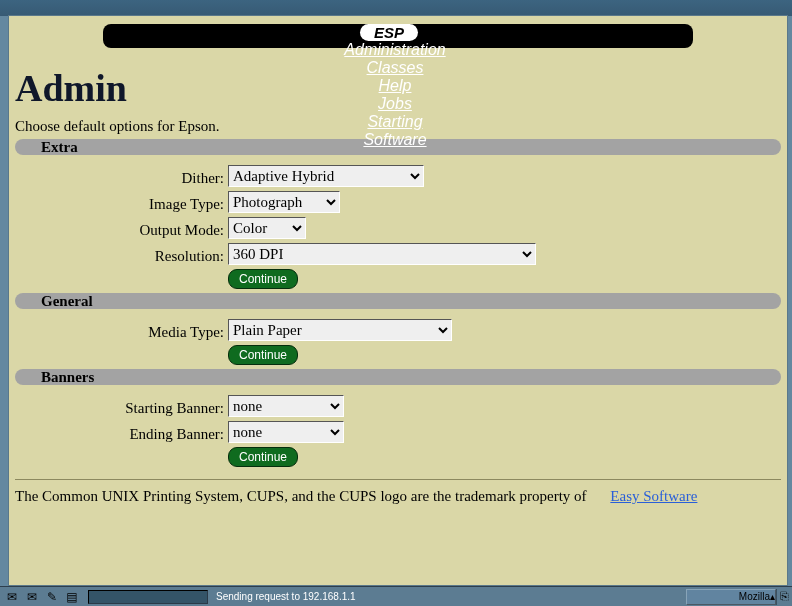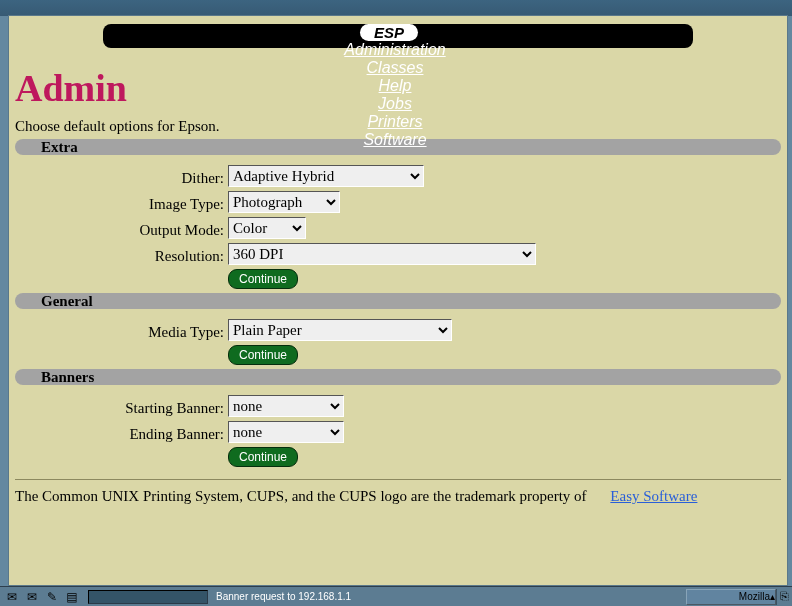--- a/index.html
+++ b/index.html
@@ -27,21 +27,21 @@
     font-family: "Helvetica", Arial, sans-serif; font-size:16px;
     color:#fff; font-style:italic; font-weight:500;flex-direction:column;
   }
   .navpill .logo {
     width:58px; height:20px; background:#fff; border-radius:10px;
     color:#000; font-weight:bold; font-style:italic; font-size:15px;
     display:flex; align-items:center; justify-content:center;
     margin-right:12px;
   }
   .navpill .item { margin:0 9px; cursor:pointer;text-decoration:underline; }
-  h1 { font-size:38px; font-weight:bold; margin:18px 0 6px 0; color:#be185d; }
+  h1 { font-size:38px; font-weight:bold; margin:18px 0 6px 0; color:#0f172a; }
   .intro { font-size:15px; margin:8px 0 4px 0; }
   .section-head {
     height:16px; background:#a3a3a3; border-radius:10px;
     display:flex; align-items:center; padding-left:26px;
     font-weight:bold; font-size:15px; margin:0;
   }
   .row { display:flex; align-items:flex-end; margin:4px 0; }
   .lbl { width:213px; text-align:right; font-size:15px; padding-right:4px; }
   select.win {
     font-family:"Times New Roman", serif; font-size:15px;
@@ -85,21 +85,21 @@
   <div class="scrollbar"></div>
 
   <div class="page">
 
     <div class="navpill">
       <div class="logo">ESP</div>
       <span class="item">Administration</span>
       <span class="item">Classes</span>
       <span class="item">Help</span>
       <span class="item">Jobs</span>
-      <span class="item">Printers</span>
+      <span class="item">Starting</span>
       <span class="item">Software</span>
     </div>
 
     <h1>Admin</h1>
 
     <div class="intro">Choose default options for Epson.</div>
 
     <div class="section-head">Extra</div>
     <div style="height:6px"></div>
     <div class="row">
@@ -172,21 +172,21 @@
   </div>
 
   <div class="taskbar">
     <div class="sysicons">
       <span>✉</span>
       <span>✉</span>
       <span>✎</span>
       <span>▤</span>
     </div>
     <div class="tb-loading"></div>
-    <div class="tb-status">Banner request to 192.168.1.1</div>
+    <div class="tb-status">Sending request to 192.168.1.1</div>
     <div class="tb-btn">
       <span>Mozilla</span>
         <span>▴</span>
     </div>
     <div class="tray">⎘</div>
   </div>
 
 </div>
 
 </body></html>

